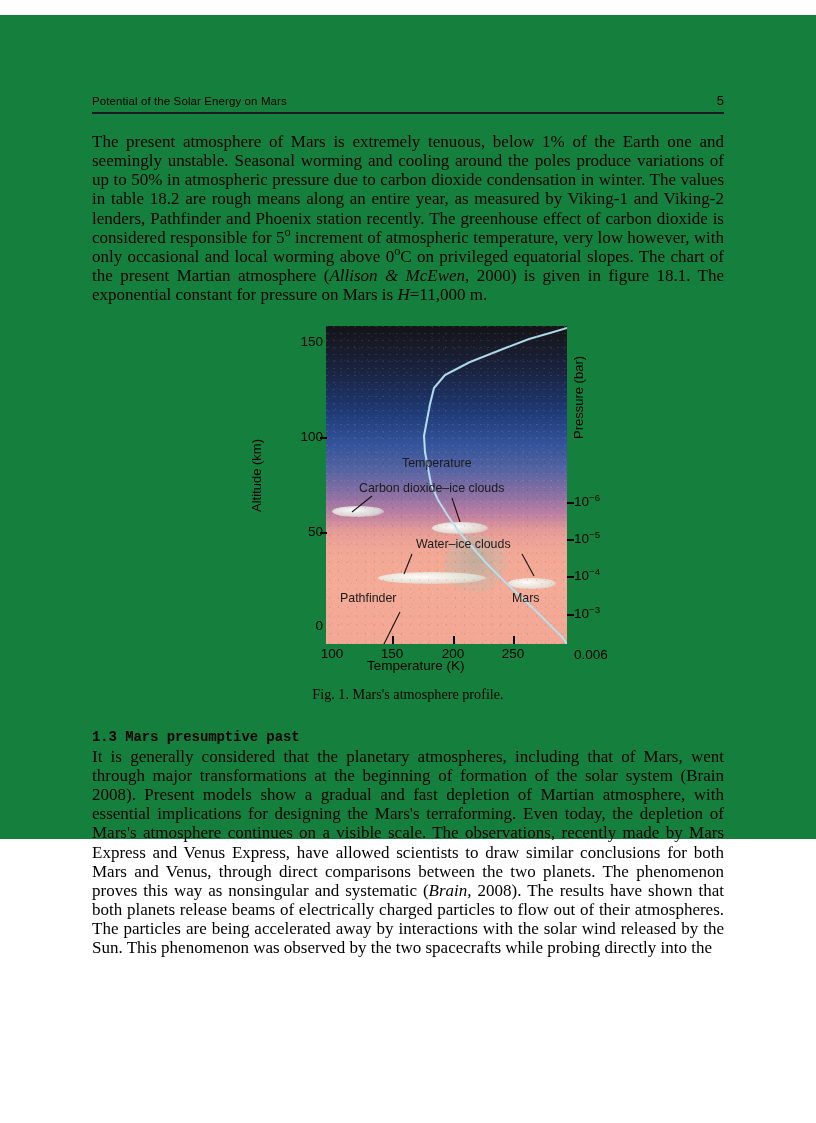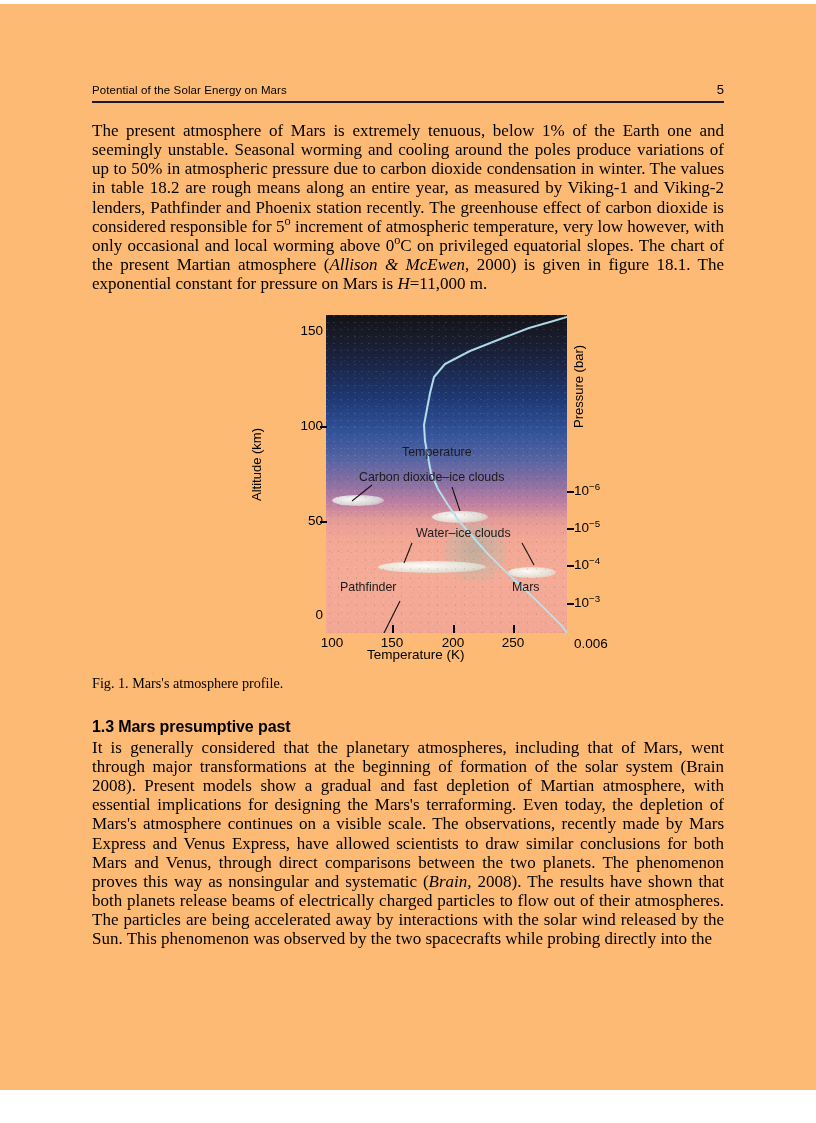--- a/index.html
+++ b/index.html
@@ -10,24 +10,24 @@
   body {
     width: 816px;
     height: 1123px;
     position: relative;
     font-family: "Liberation Serif", serif;
     color: #000;
     overflow: hidden;
   }
   .page {
     position: absolute;
-    left: 0; top: 4px;
+    left: 0; top: 15px;
     width: 816px;
-    height: 1086px;
-    background: #fdba74;
+    height: 824px;
+    background: #15803d;
   }
   .content {
     position: absolute;
     left: 92px;
     top: 78px;
     width: 632px;
   }
 
   
   .header-row {
@@ -52,23 +52,23 @@
     margin: 0;
     text-align: justify;
     font-size: 17px;
     line-height: 19.1px;
     text-justify: inter-word;
   }
   .italic { font-style: italic; }
   .sup { font-size: 0.72em; vertical-align: super; line-height: 0; }
 
   h3.section {
-    font-family: Liberation Sans, sans-serif;
+    font-family: Liberation Mono, monospace;
     font-weight: bold;
-    font-size: 16px;
+    font-size: 14px;
     margin: 0 0 2px 0;
     letter-spacing: -0.1px;
   }
   .spacer-xs { height: 9px; }
   .spacer-md { height: 17px; }
 
   
   .figure-wrap {
     margin: 14px 0 0 0;
     display: flex;
@@ -230,20 +230,21 @@
     position: absolute;
     border-radius: 46% 54% 40% 60% / 55% 45% 60% 40%;
     background: radial-gradient(ellipse at 50% 45%, rgba(150,175,160,.55), rgba(175,190,175,.30) 55%, rgba(200,190,180,0) 100%);
     filter: blur(1.2px);
   }
 
   .caption {
     font-family: "Liberation Serif", serif;
     font-size: 14.2px;
     margin: 8px 0 0 0;
+    text-align: center;
   }
 </style>
 </head>
 <body>
 
 <div class="page">
   <div class="content">
 
     <div class="header-row">
       <span class="header-title">Potential of the Solar Energy on Mars</span>

